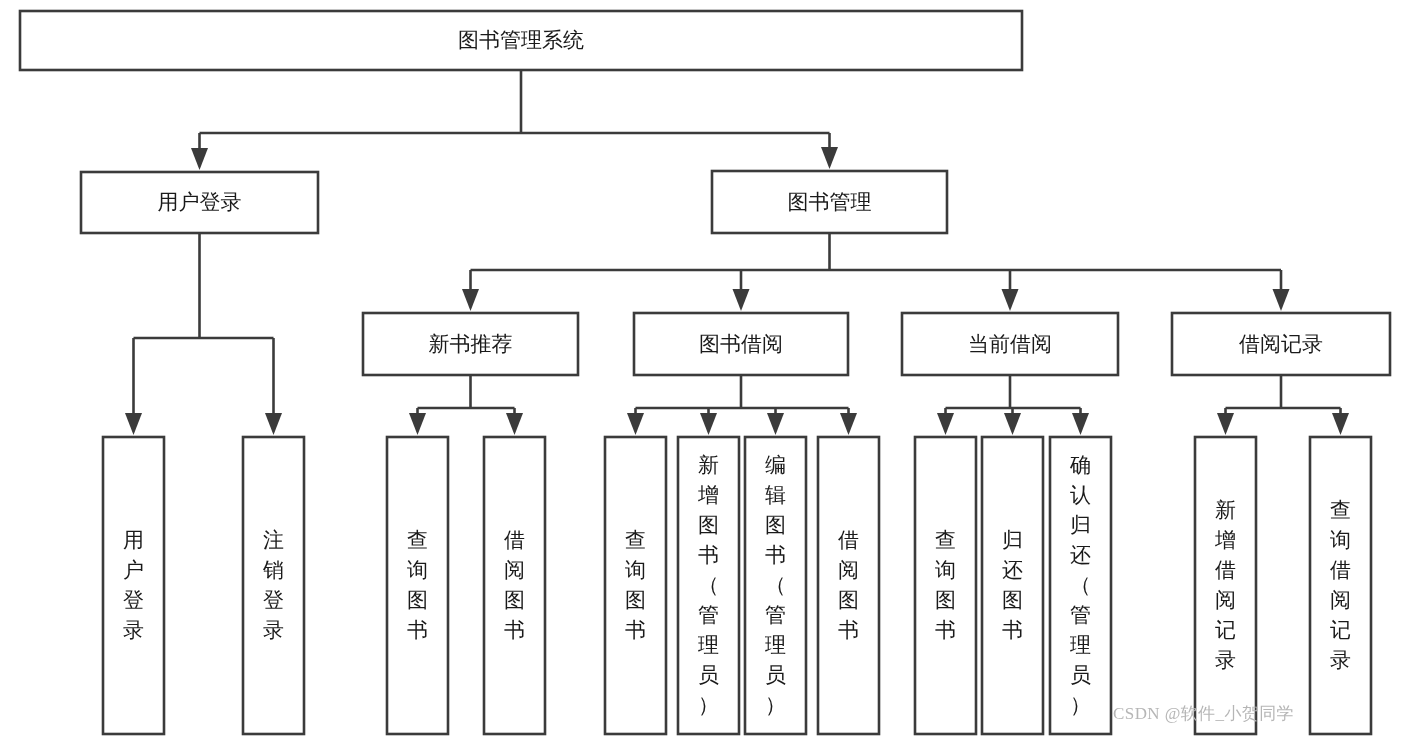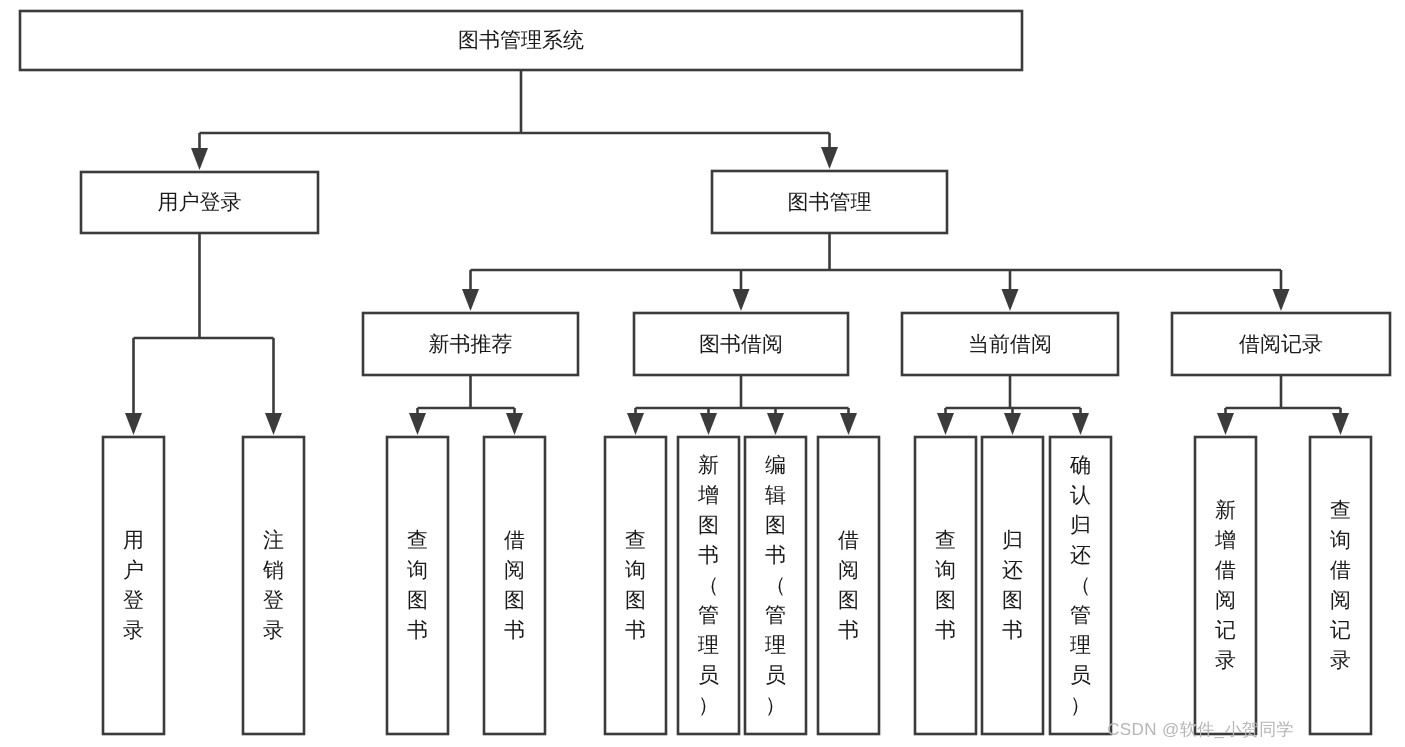--- a/index.html
+++ b/index.html
@@ -53,22 +53,22 @@
   }
   .node-label-v {
     font-family: "Liberation Sans", "DejaVu Sans", sans-serif;
     font-size: 21px;
     fill: #1a1a1a;
     text-anchor: middle;
   }
   .watermark-text {
     position: absolute;
     right: 8px;
-    bottom: 6px;
-    font-family: Liberation Sans, sans-serif;
+    bottom: 22px;
+    font-family: Liberation Serif, serif;
     font-size: 17px;
     color: #b6b6b6;
     letter-spacing: 0.4px;
     white-space: nowrap;
     user-select: none;
   }
 </style>
 </head>
 <body>
 

